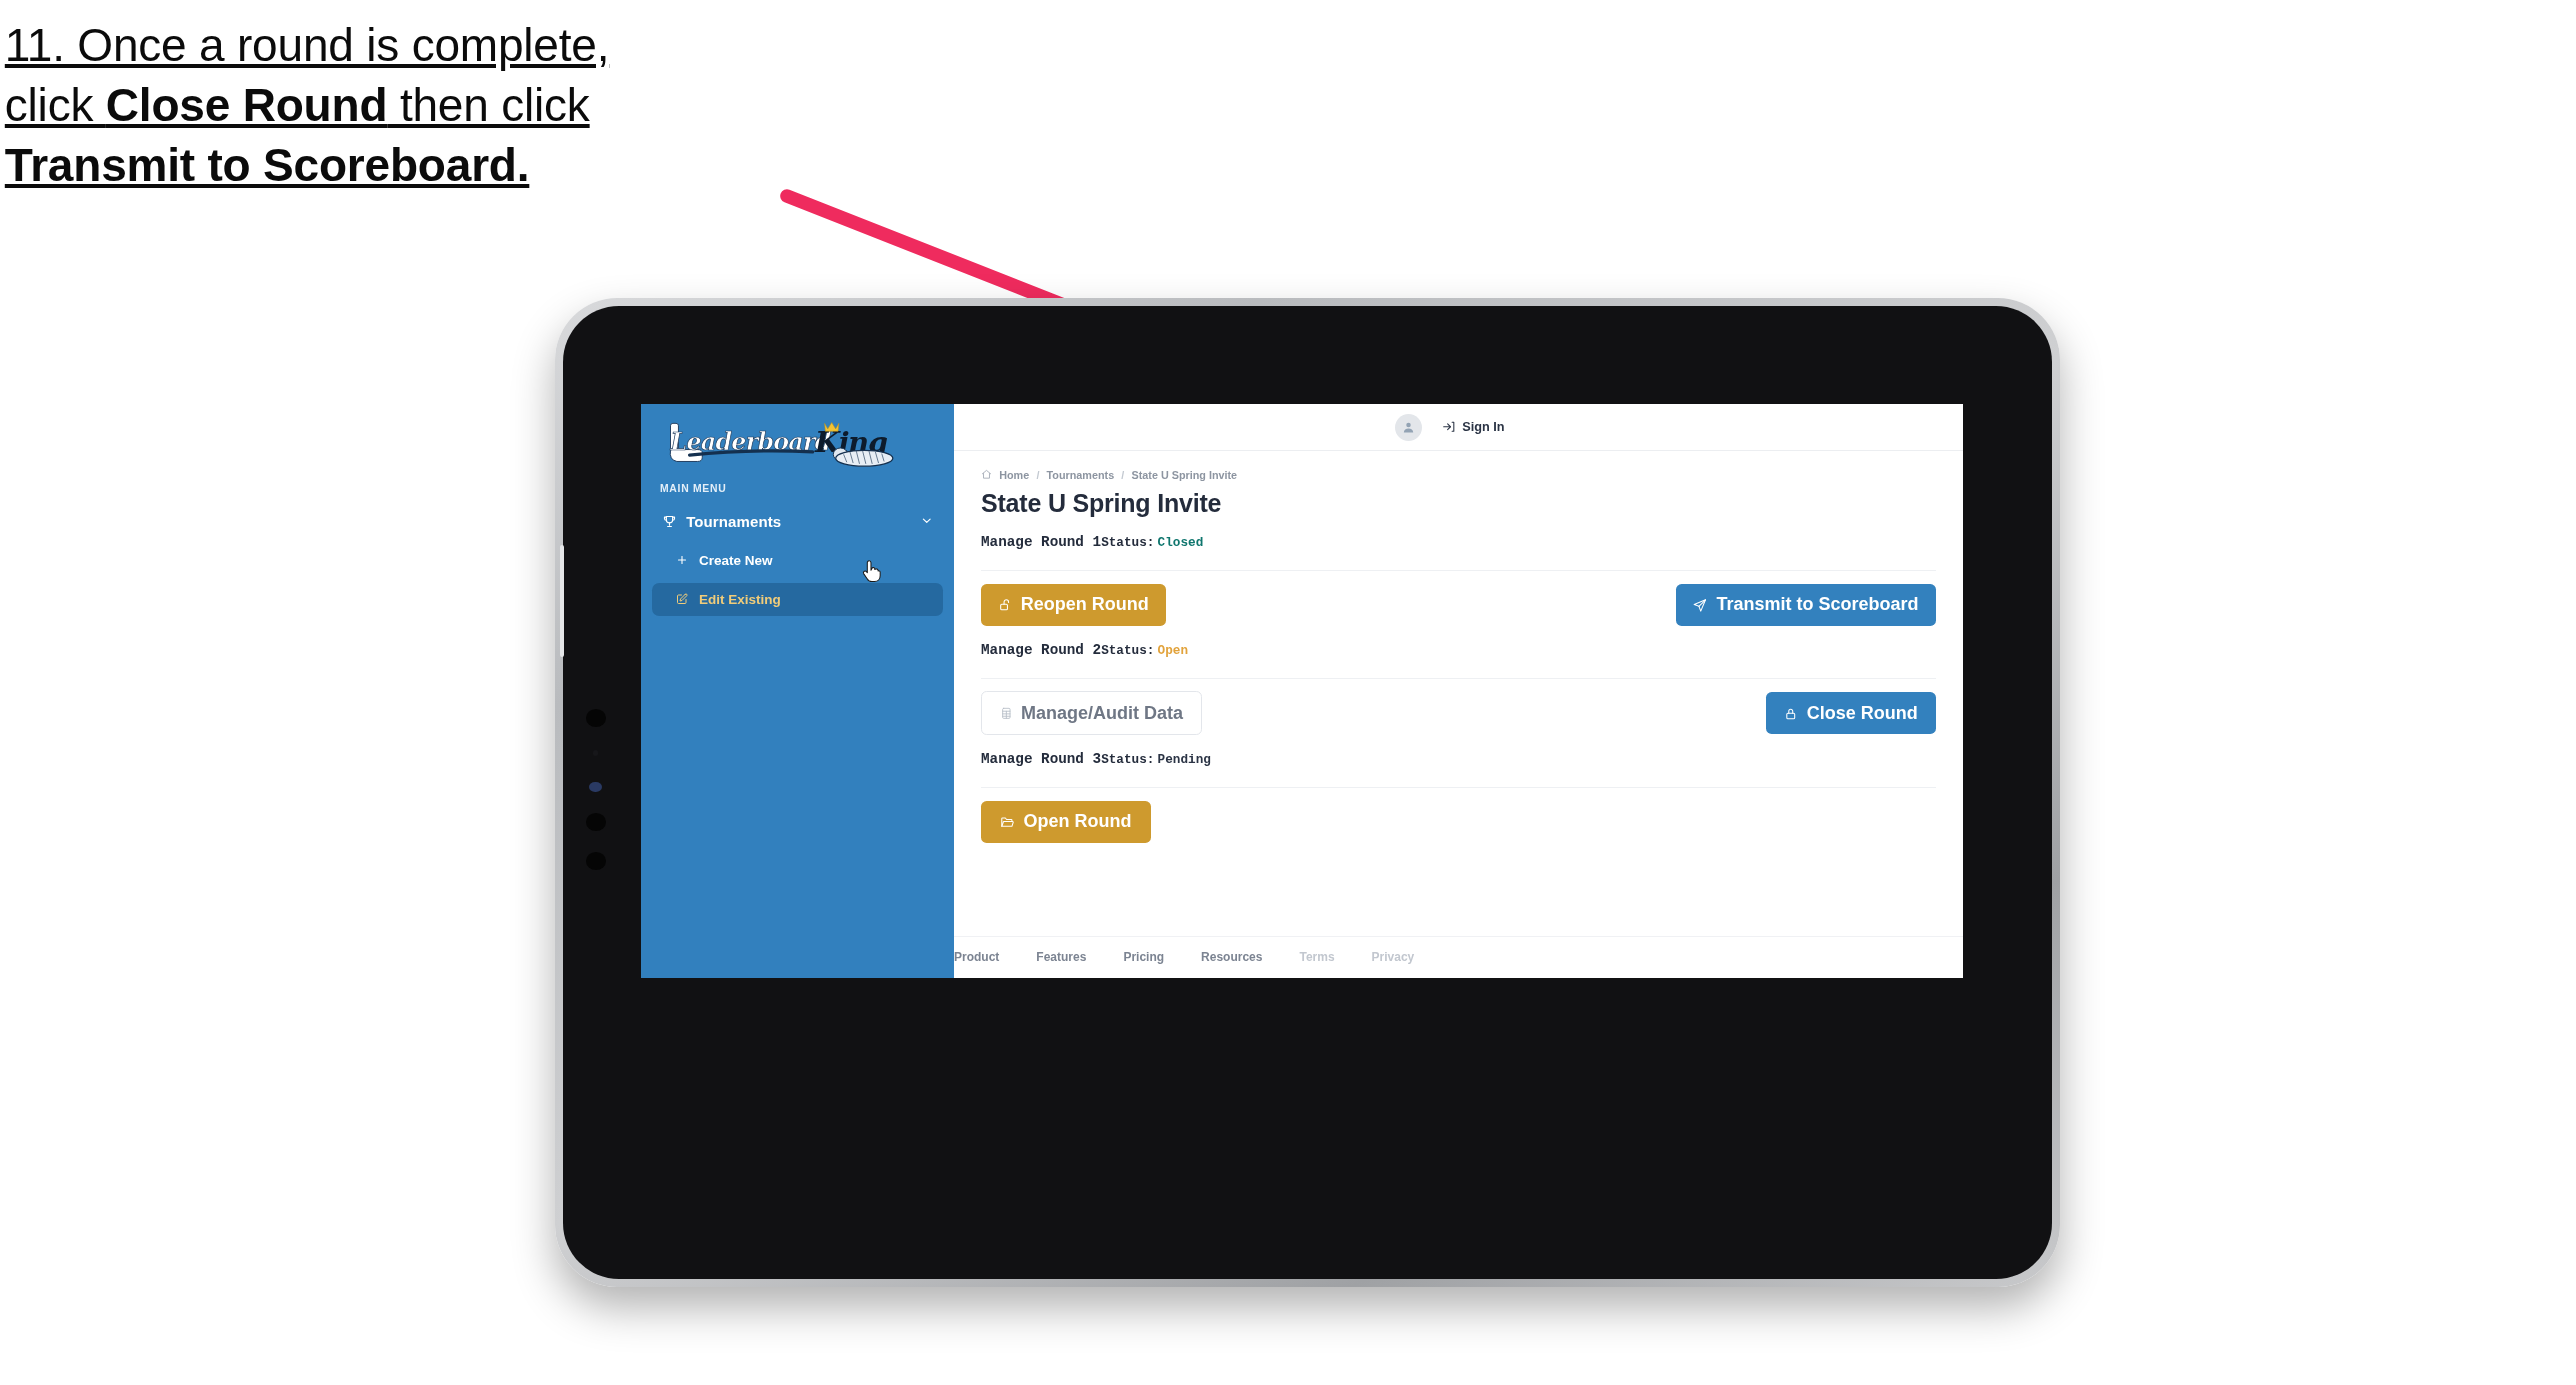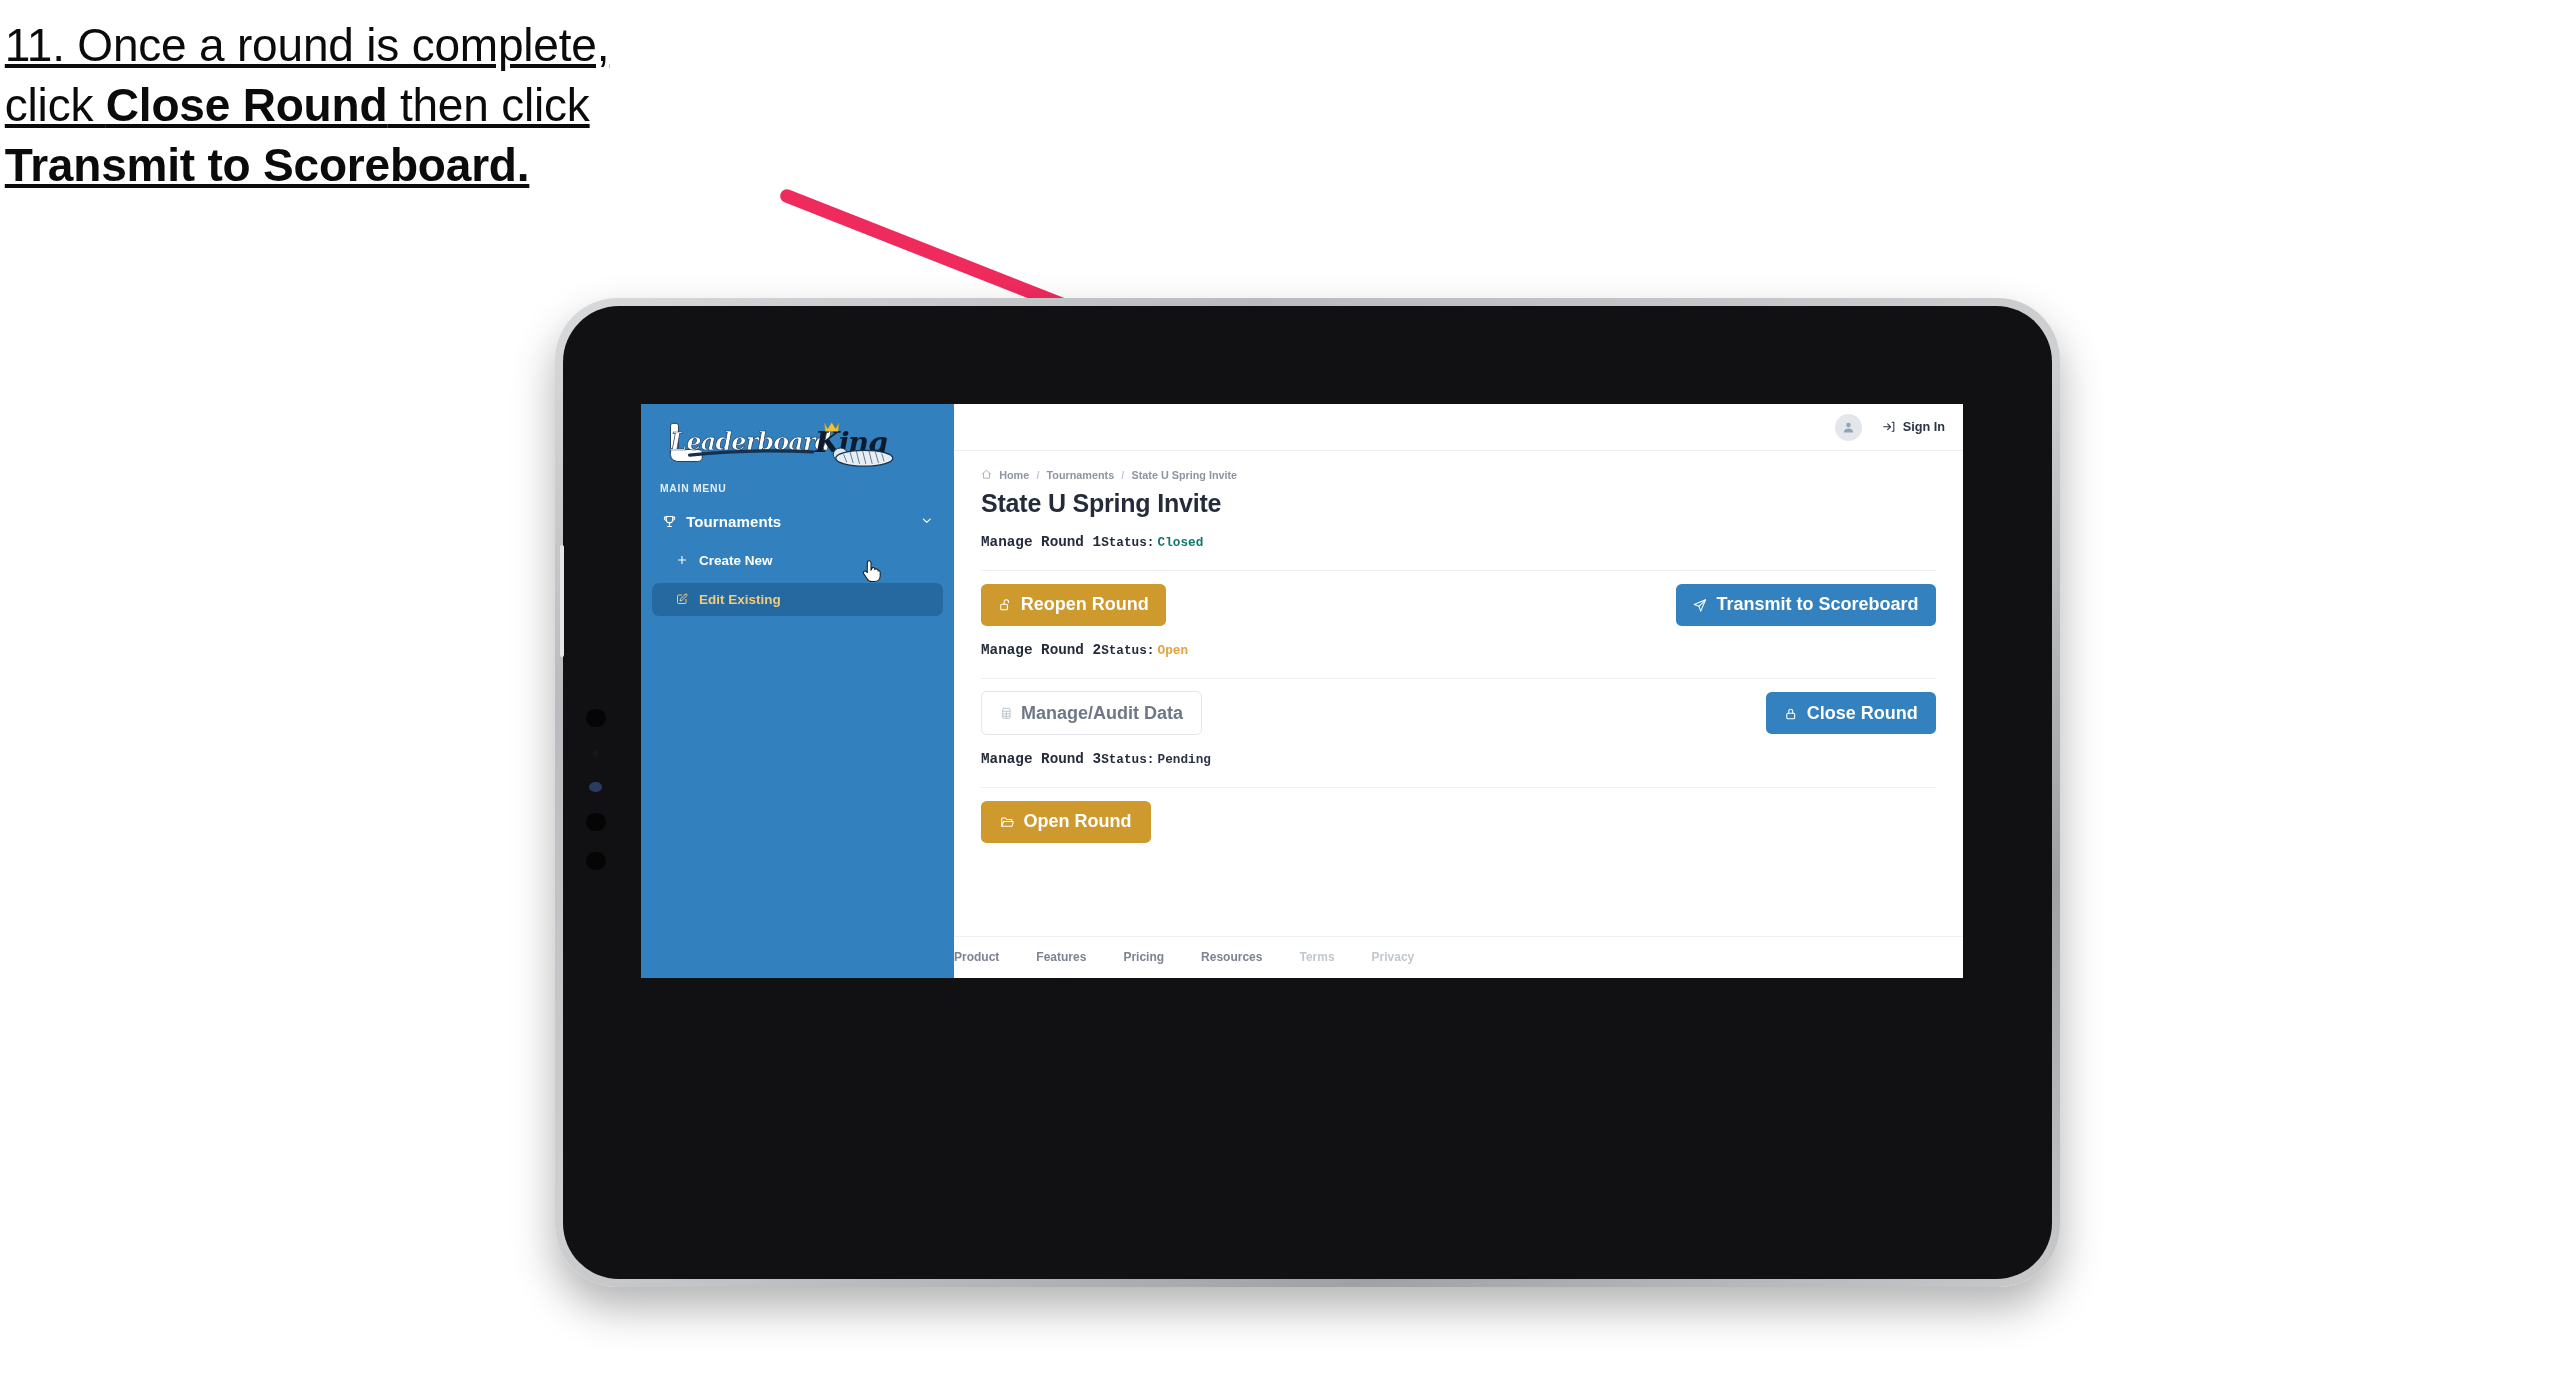--- a/index.html
+++ b/index.html
@@ -146,21 +146,21 @@
     left: 219px; top: 156px;
     width: 21px; height: 24px;
   }
 
   
   .topbar {
     height: 46px;
     flex: 0 0 46px;
     display: flex;
     align-items: center;
-    justify-content: flex-end;
+    justify-content: center;
     padding-right: 18px;
     gap: 20px;
     border-bottom: 0.8px solid #eceef1;
     background: #fff;
   }
   .avatar {
     width: 27px; height: 27px;
     border-radius: 50%;
     background: #e3e6ea;
     display: flex; align-items: center; justify-content: center;

